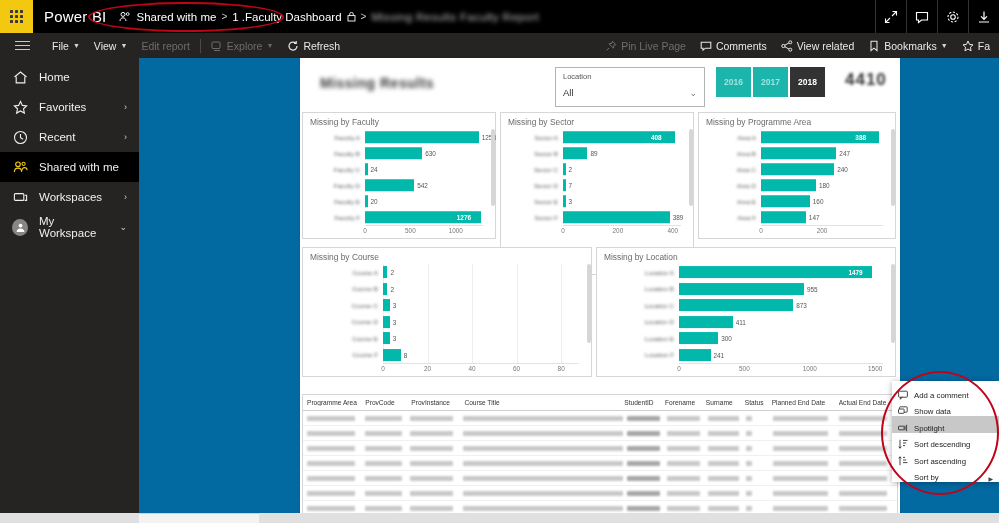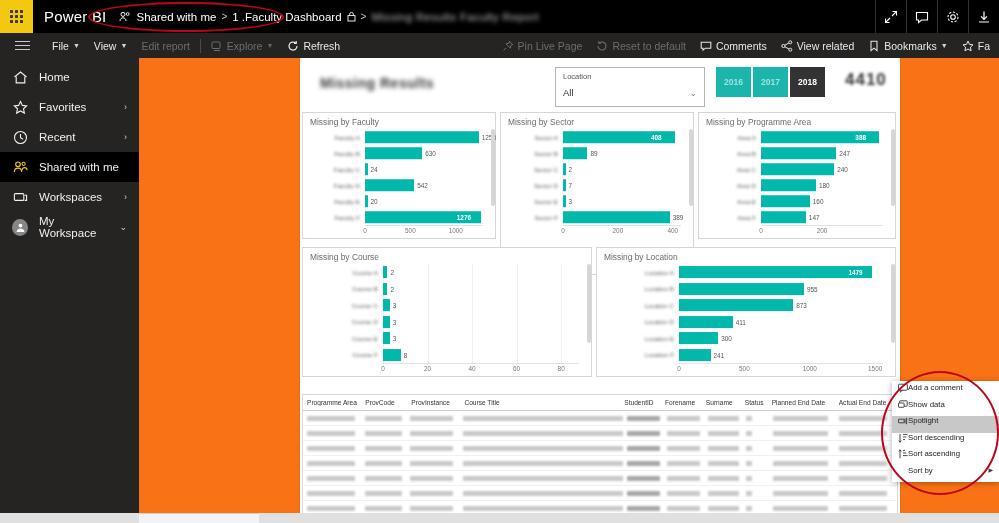--- a/index.html
+++ b/index.html
@@ -96,21 +96,21 @@
     margin-left: auto; font-size: 9px; color: #d0d0d0;
   }
   .nav-avatar {
     width: 17px; height: 17px; border-radius: 50%; background: #868686;
     display: flex; align-items: center; justify-content: center;
   }
 
   
   .canvas-wrap {
     position: absolute; left: 139px; top: 58px; width: 860px; height: 465px;
-    background: #f97316;
+    background: #0369a1;
   }
   .report-page {
     position: absolute; left: 161px; top: 0px; width: 600px; height: 458px;
     background: #fff; box-shadow: 0 0 2px rgba(0,0,0,.15);
   }
   .report-header {
     position: absolute; left: 0; top: 0; width: 600px; height: 52px;
   }
   .rep-title {
     position: absolute; left: 20px; top: 17px; font-size: 14px; color: #3a3a3a;
@@ -196,21 +196,21 @@
   }
   .cell-blur.dark { background: #a8a8a8; }
 
   
   .ctxmenu {
     position: absolute; left: 892px; top: 381px; width: 107px; height: 101px;
     background: #fff; box-shadow: 0 1px 6px rgba(0,0,0,.32); z-index: 30;
     padding: 2px 0;
   }
   .ctx-item {
-    height: 16.5px; display: flex; align-items: flex-start; 
+    height: 16.5px; display: flex; align-items: flex-end; gap: 6px;
     padding: 0 6px; font-size: 7.8px; color: #222;
   }
   .ctx-item.hl { background: #c8c8c8; }
   .ctx-ico { width: 10px; display: flex; align-items: center; justify-content: center; }
   .ctx-ico svg { display: block; }
   .ctx-arrow { margin-left: auto; font-size: 6px; color: #444; }
 
   .ellipse-ctx {
     position: absolute; left: 881px; top: 371px; width: 118px; height: 124px;
     border: 2.4px solid #c00418; border-radius: 50%;
@@ -332,29 +332,20 @@
 
   <div class="tbar-right">
     <div class="tbar-item disabled">
       <span class="mini-ico">
         <svg width="12" height="12" viewBox="0 0 12 12">
             <path d="M7.4 1.2 10.8 4.6 9 5.2l-.6 3L4 3.8l3-.6z" fill="none" stroke="#6d6d6d" stroke-width="1"></path>
             <path d="M4 8 1.6 10.4" stroke="#6d6d6d" stroke-width="1"></path>
           </svg>
       </span>
       <span>Pin Live Page</span>
-    </div>
-    <div class="tbar-item disabled">
-      <span class="mini-ico">
-        <svg width="12" height="12" viewBox="0 0 12 12">
-            <path d="M2 6a4 4 0 1 0 1.4-3" fill="none" stroke="#6d6d6d" stroke-width="1.1"></path>
-            <path d="M2.8 1.1v2.2H5" fill="none" stroke="#6d6d6d" stroke-width="1.1"></path>
-          </svg>
-      </span>
-      <span>Reset to default</span>
     </div>
     <div class="tbar-item">
       <span class="mini-ico">
         <svg width="12" height="12" viewBox="0 0 12 12">
             <path d="M1.2 2.2h9.6v6H5.4L3 10.2V8.2H1.2z" fill="none" stroke="#e8e8e8" stroke-width="1.05"></path>
           </svg>
       </span>
       <span>Comments</span>
     </div>
     <div class="tbar-item">

